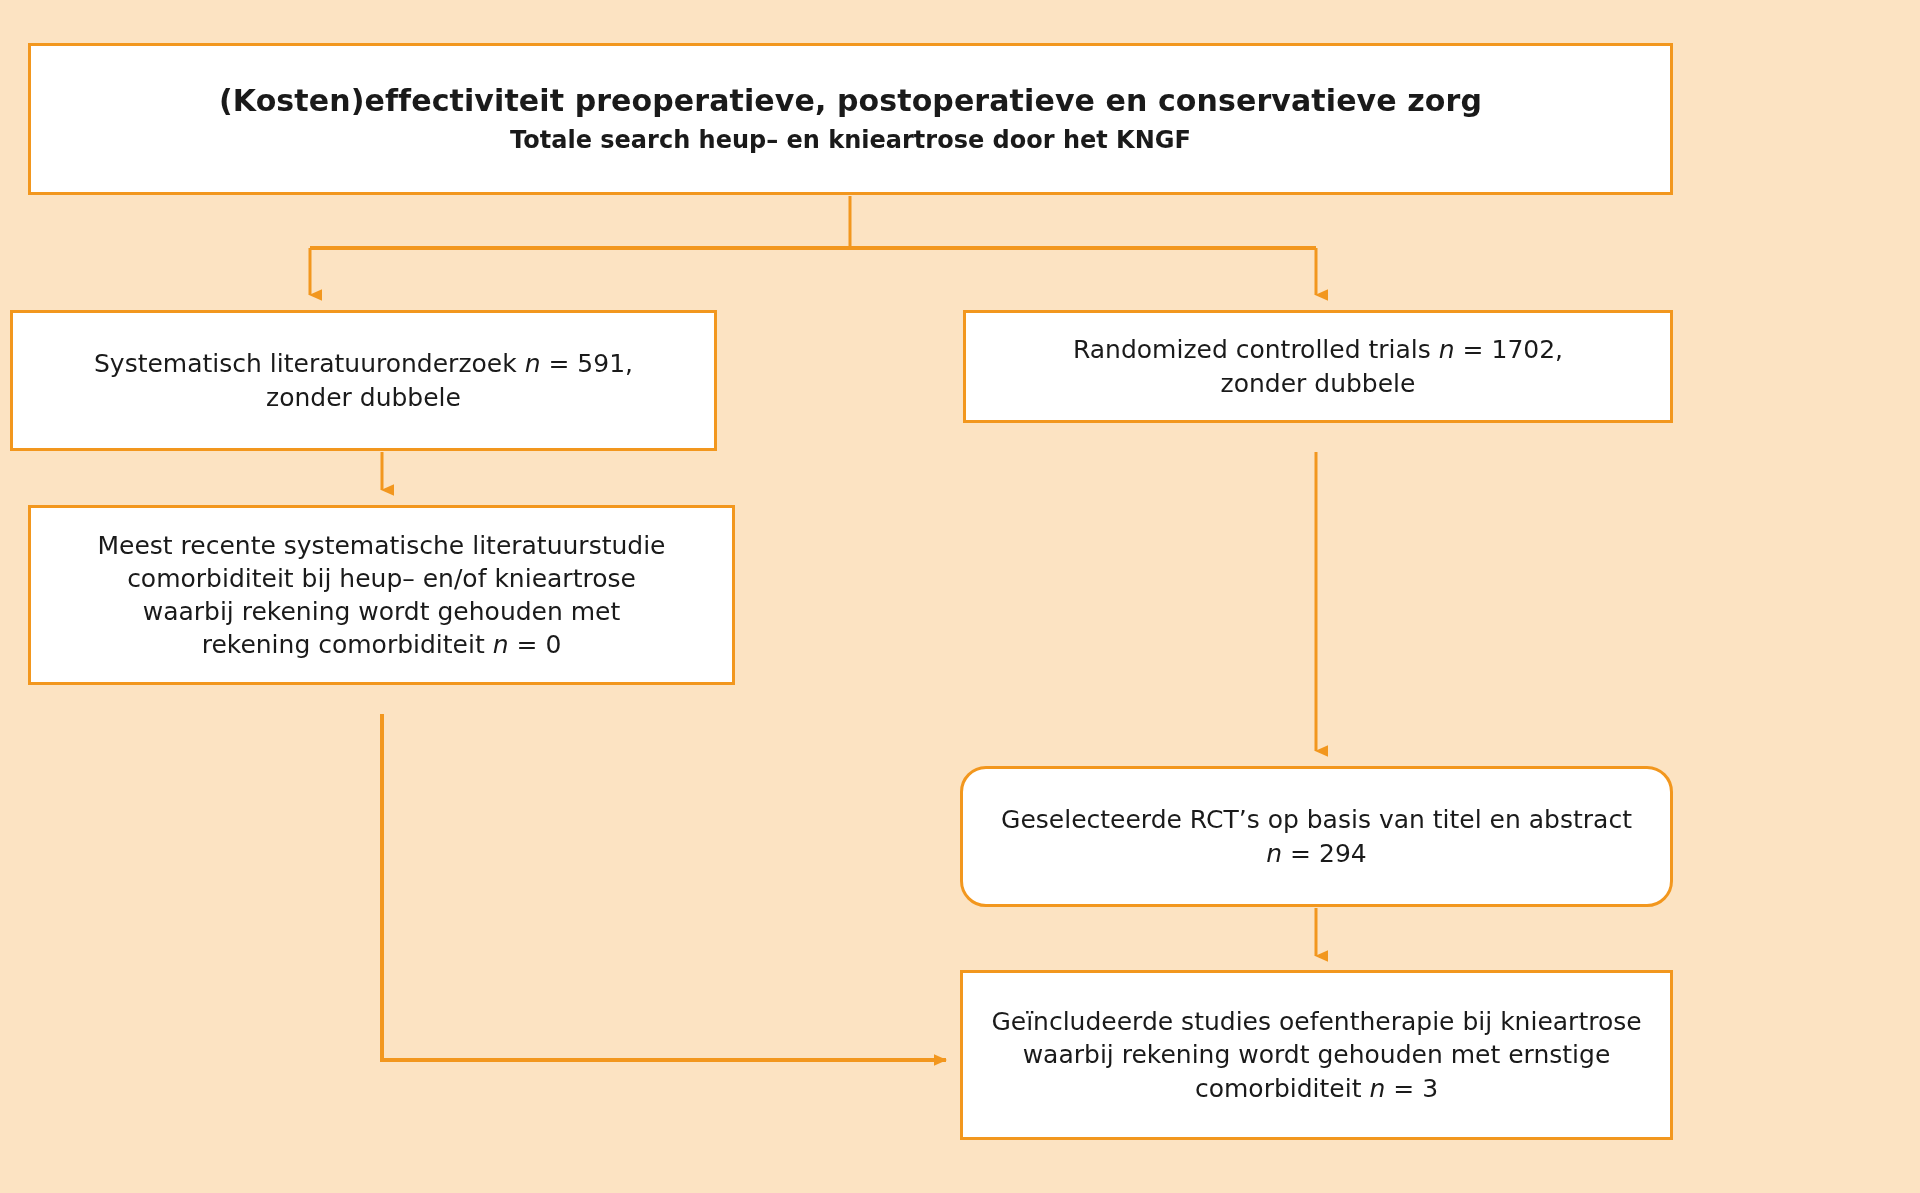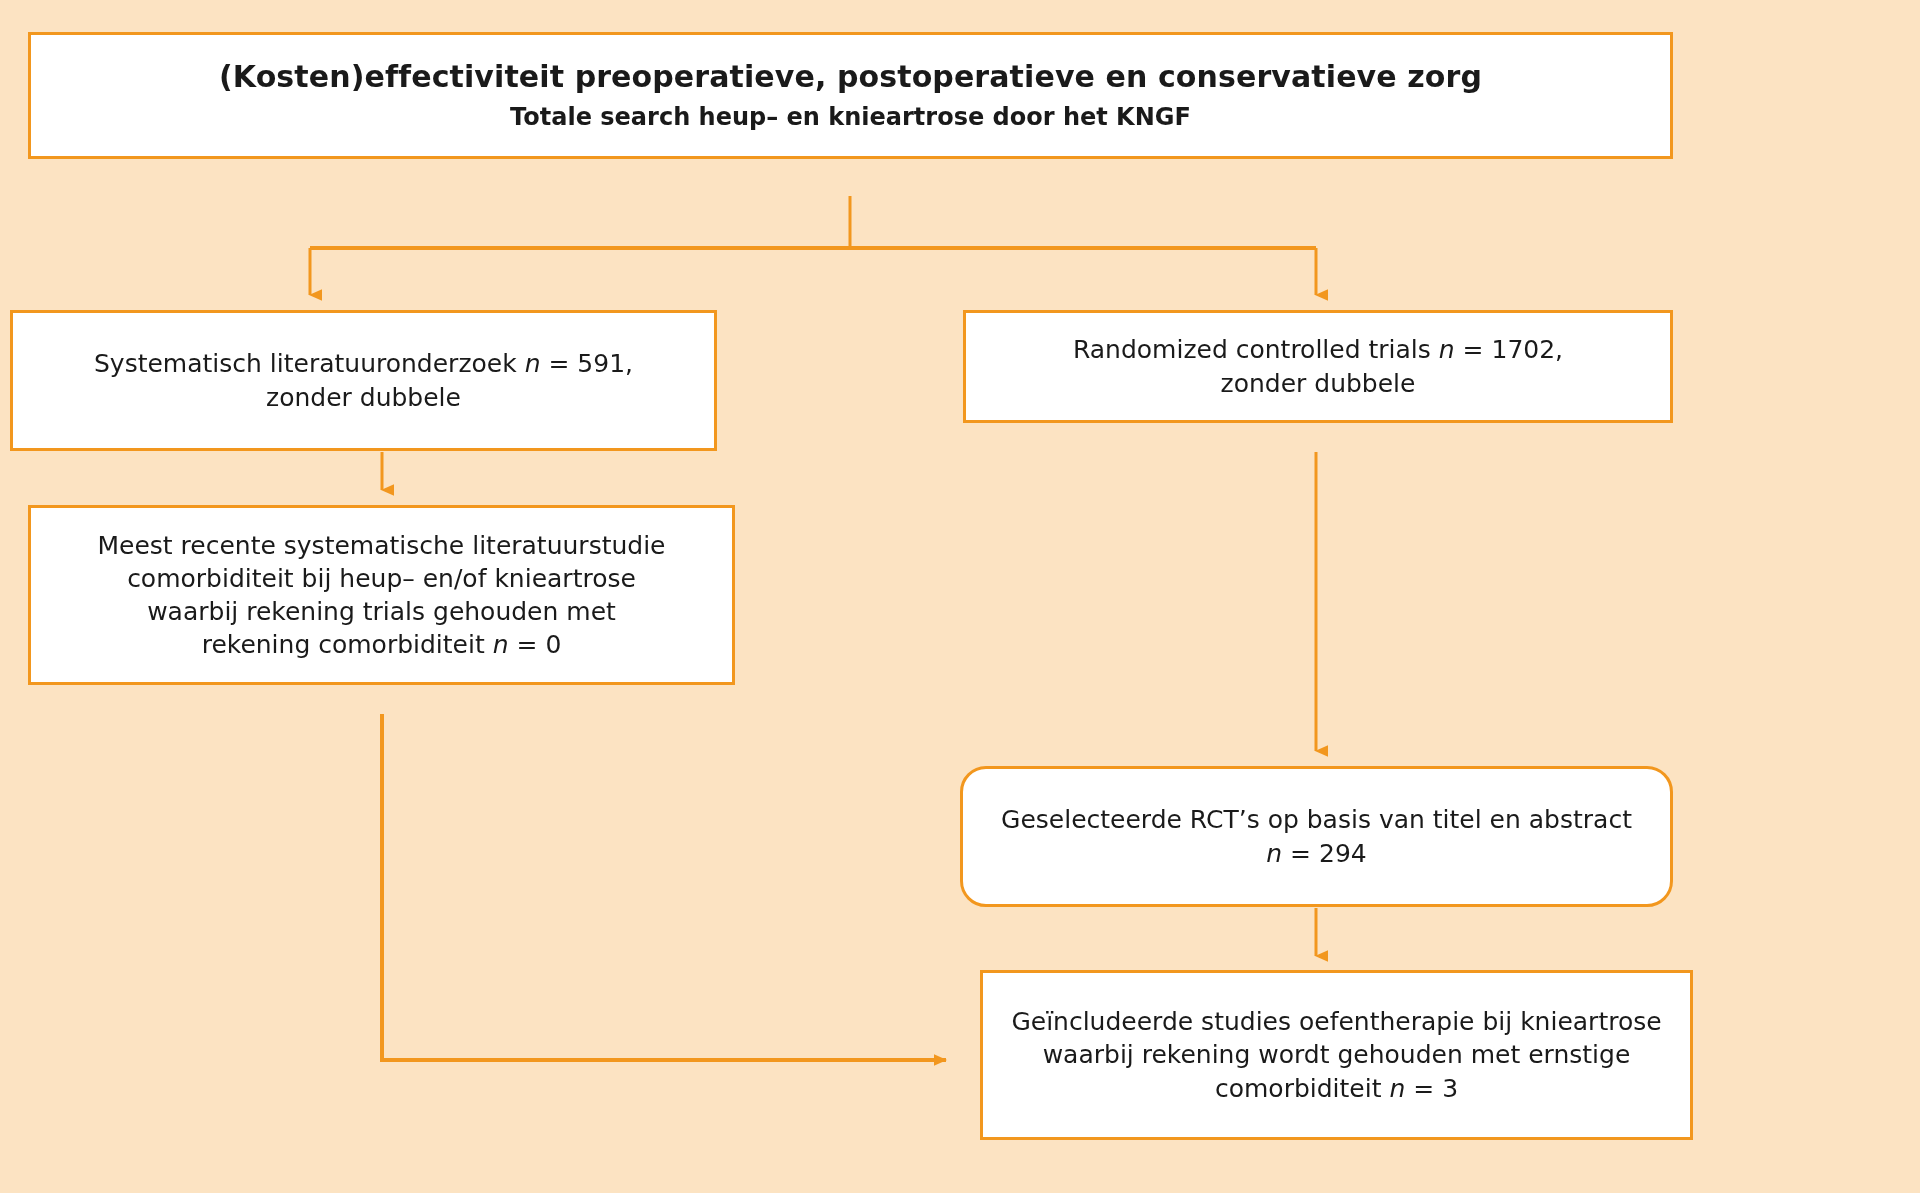--- a/index.html
+++ b/index.html
@@ -41,23 +41,23 @@
   }
   .node .line {
     display: block;
     color: #1a1a1a;
     line-height: 1.33;
     white-space: pre;
   }
   
   #node-title {
     left: 28px;
-    top: 32px;
+    top: 43px;
     width: 1645px;
-    height: 127px;
+    height: 152px;
   }
   #node-title .title-main {
     font-size: 30px;
     font-weight: bold;
     letter-spacing: 0.1px;
     margin-bottom: 5px;
   }
   #node-title .title-sub {
     font-size: 24px;
     font-weight: bold;
@@ -88,21 +88,20 @@
     top: 766px;
     width: 713px;
     height: 141px;
     border-radius: 26px;
   }
   #node-included {
     left: 960px;
     top: 970px;
     width: 713px;
     height: 170px;
-    margin-left: 20px;
   }
   .body-text .line {
     font-size: 25px;
   }
   .ital {
     font-style: italic;
   }
 </style>
 </head>
 <body>
@@ -147,21 +146,21 @@
   </div>
 
   <div class="node body-text" id="node-rct">
     <span class="line"><span>Randomized controlled trials </span><span class="ital">n</span><span> = 1702,</span></span>
     <span class="line">zonder dubbele</span>
   </div>
 
   <div class="node body-text" id="node-recent">
     <span class="line">Meest recente systematische literatuurstudie</span>
     <span class="line">comorbiditeit bij heup– en/of knieartrose</span>
-    <span class="line">waarbij rekening trials gehouden met</span>
+    <span class="line">waarbij rekening wordt gehouden met</span>
     <span class="line"><span>rekening comorbiditeit </span><span class="ital">n</span><span> = 0</span></span>
   </div>
 
   <div class="node body-text" id="node-selected">
     <span class="line">Geselecteerde RCT’s op basis van titel en abstract</span>
     <span class="line"><span class="ital">n</span><span> = 294</span></span>
   </div>
 
   <div class="node body-text" id="node-included">
     <span class="line">Geïncludeerde studies oefentherapie bij knieartrose</span>

